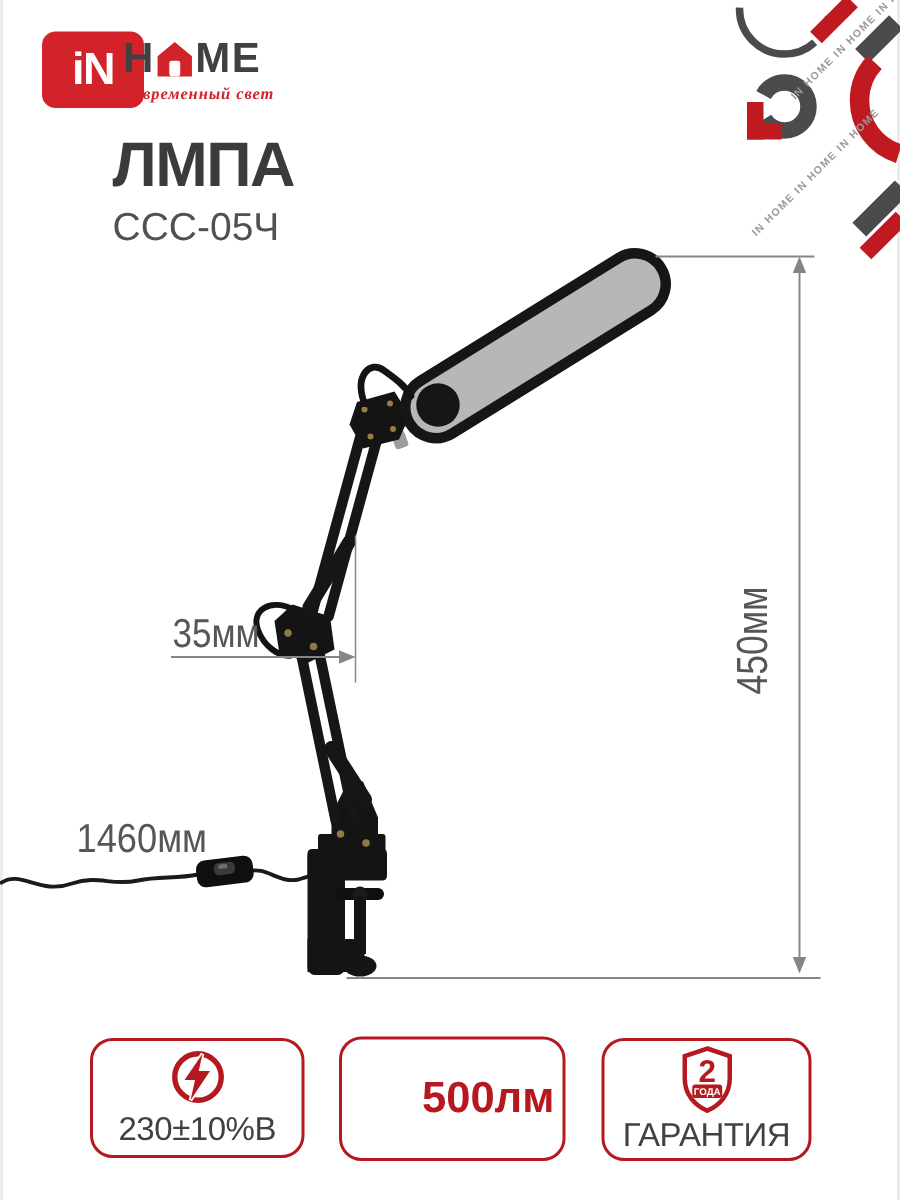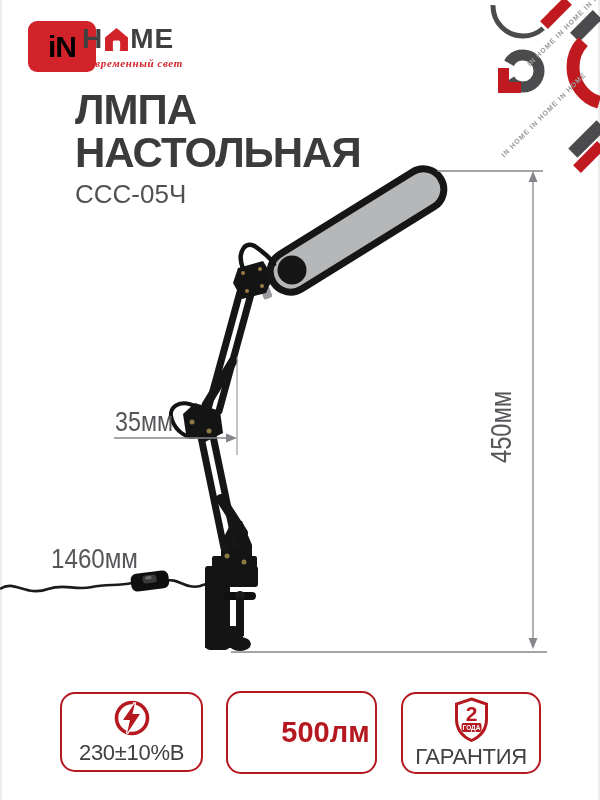--- a/index.html
+++ b/index.html
@@ -8,21 +8,21 @@
     font-family:"Liberation Sans", sans-serif;
   }
   .edge{position:absolute;top:0;bottom:0;width:2px;background:#ececec;}
   .edge.left{left:0;}
   .edge.right{right:0;}
 
   
   .logo-mark{
     position:absolute;left:28px;top:21px;width:68px;height:51px;
     background:#d2232a;border-radius:9px;display:flex;align-items:center;justify-content:center;
-    color:#000000;font-size:30px;font-weight:700;letter-spacing:-1px;
+    color:#ffffff;font-size:30px;font-weight:700;letter-spacing:-1px;
   }
   .logo-home{
     position:absolute;left:82px;top:25px;display:flex;align-items:center;
     font-size:28px;font-weight:700;color:#404042;letter-spacing:1px;line-height:1;
   }
   .logo-home svg{margin:0 1px;display:block;}
   .logo-tagline{
     position:absolute;left:84px;top:57px;
     font-family:"Liberation Serif", serif;font-style:italic;font-weight:700;
     font-size:11px;color:#d2232a;letter-spacing:0.6px;
@@ -81,21 +81,20 @@
     <rect x="498" y="82" width="23" height="11" fill="#c01a20"></rect>
     <circle cx="610" cy="67" r="37" fill="none" stroke="#c01a20" stroke-width="13" stroke-dasharray="0 69 75 88.5"></circle>
     <rect x="567" y="132.5" width="40" height="13" transform="rotate(-45 587 139)" fill="#4b4b4d"></rect>
     <rect x="572" y="151.5" width="34" height="11" transform="rotate(-45 589 157)" fill="#c01a20"></rect>
     <text x="570" y="26" text-anchor="middle" class="wm-text" transform="rotate(-45 570 24)">IN HOME  IN HOME  IN HOME</text>
     <text x="544" y="117" text-anchor="middle" class="wm-text" transform="rotate(-45 544 115)">IN HOME  IN HOME  IN HOME</text>
   </svg>
 
   <div class="title-block">
     <div class="title-line">ЛМПА</div>
-    <div class="title-line">НАСТОЛЬНАЯ</div>
     <div class="model">ССС-05Ч</div>
   </div>
 
   <svg class="lamp-scene" viewBox="0 0 600 800">
 
     <path d="M 0 589 C 14 579 26 597 48 589 C 66 583 74 591 92 587 C 106 584 118 586 132 583" fill="none" stroke="#1b1b1b" stroke-width="2.6"></path>
     <path d="M 165 581 C 178 577 186 590 200 586 C 206 584 211 583 216 581" fill="none" stroke="#1b1b1b" stroke-width="2.6"></path>
     <g transform="rotate(-7 150 582)">
       <rect x="131" y="572" width="38" height="18" rx="6" fill="#0f0f0f"></rect>
       <rect x="143" y="575" width="14" height="8" rx="3" fill="#3a3a3a"></rect>

